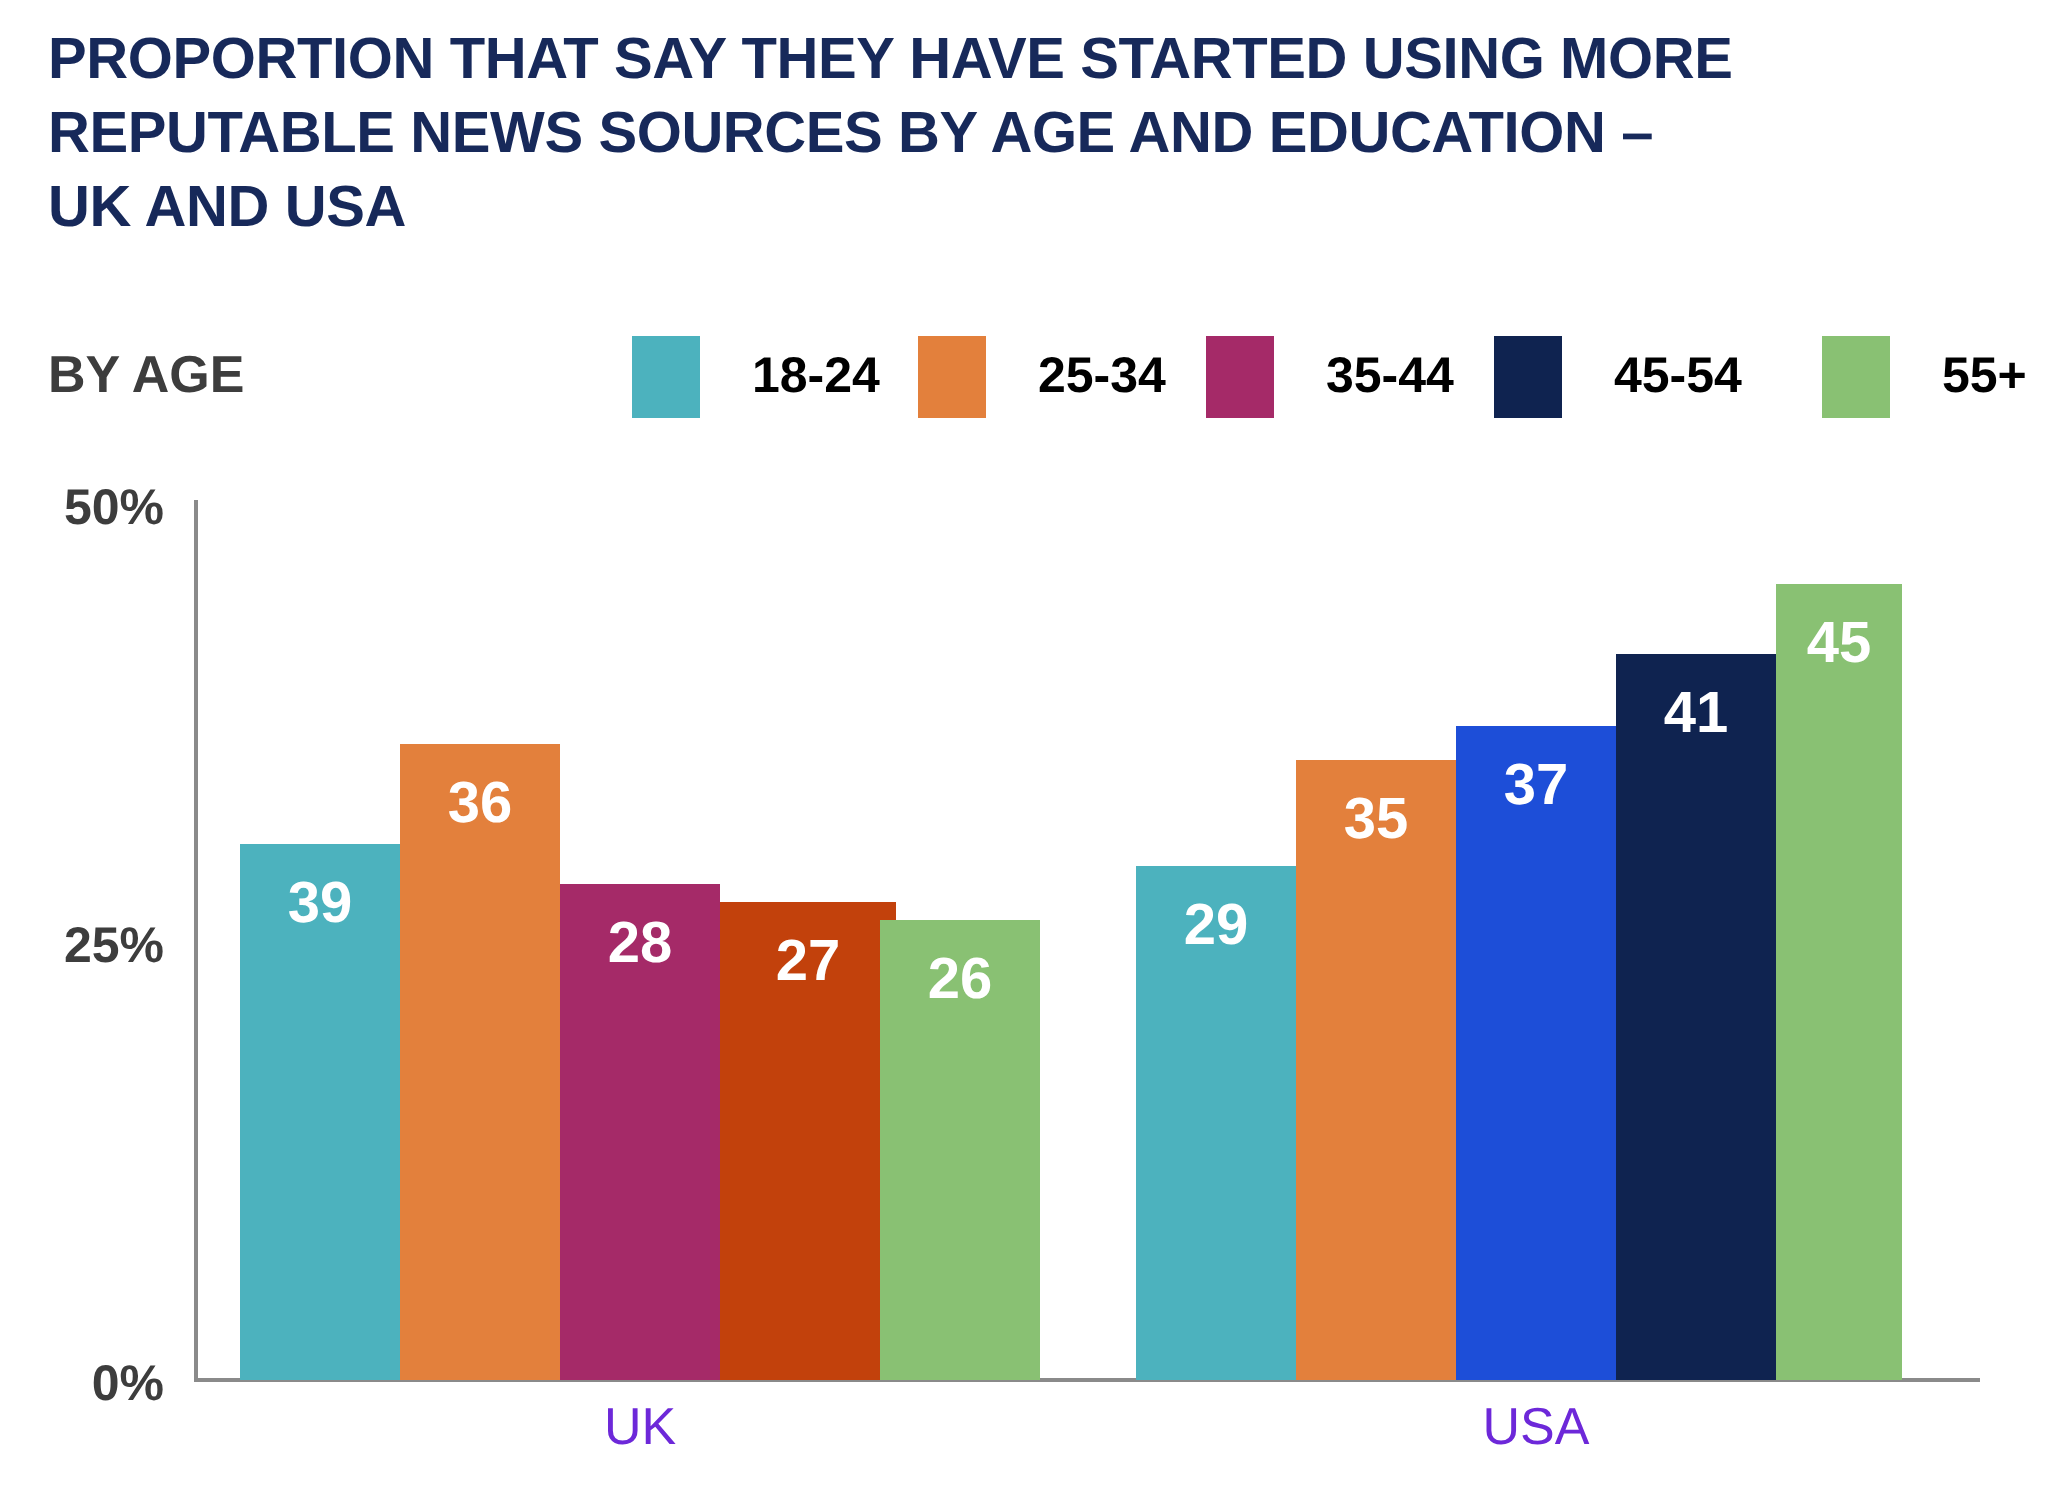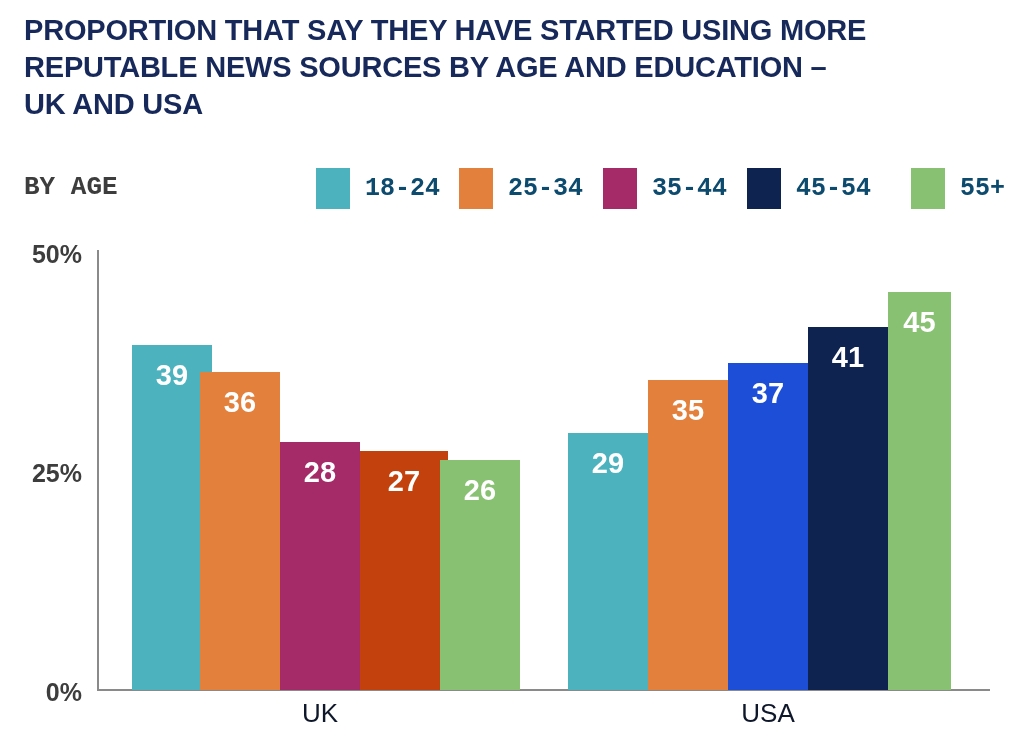--- a/index.html
+++ b/index.html
@@ -30,21 +30,20 @@
     white-space: pre-line;
   }
 
   
   #legend-row {
     position: absolute;
     left: 0;
     top: 166px;
     width: 980px;
     height: 48px;
-    font-family: Liberation Mono, monospace;
   }
   #group-label {
     position: absolute;
     left: 24px;
     top: 6px;
     color: #3D3D3D;
     font-size: 26px;
     font-weight: bold;
     letter-spacing: 0px;
   }
@@ -54,22 +53,22 @@
     height: 44px;
     display: flex;
     align-items: center;
   }
   .legend-swatch {
     width: 34px;
     height: 41px;
     flex: 0 0 auto;
   }
   .legend-label {
-    margin-left: 15px;
-    color: #0c4a6e;
+    margin-left: 26px;
+    color: #000000;
     font-size: 25px;
     font-weight: bold;
     white-space: nowrap;
   }
 
   
   #plot {
     position: absolute;
     left: 0;
     top: 0;
@@ -111,21 +110,21 @@
     width: 100%;
     text-align: center;
     color: #ffffff;
     font-size: 29px;
     font-weight: bold;
     top: 14px;
   }
   .cat-label {
     position: absolute;
     top: 698px;
-    color: #0f172a;
+    color: #6d28d9;
     font-size: 26px;
     text-align: center;
     white-space: nowrap;
   }
 </style>
 </head>
 <body>
 
 <div id="chart-title">PROPORTION THAT SAY THEY HAVE STARTED USING MORE
 REPUTABLE NEWS SOURCES BY AGE AND EDUCATION –
@@ -162,21 +161,21 @@
 
 <div id="plot">
 
   <div id="y-axis-line"></div>
   <div id="x-axis-line"></div>
 
   <div class="y-tick-label" style="top:678px;">0%</div>
   <div class="y-tick-label" style="top:459px;">25%</div>
   <div class="y-tick-label" style="top:240px;">50%</div>
 
-  <div class="bar" style="left:120px; width:80px; height:345px; background:#4CB2BE;margin-left:12px;">
+  <div class="bar" style="left:120px; width:80px; height:268px; background:#4CB2BE;">
     <span class="bar-value">39</span>
   </div>
   <div class="bar" style="left:200px; width:80px; height:318px; background:#E3803C;">
     <span class="bar-value">36</span>
   </div>
   <div class="bar" style="left:280px; width:80px; height:248px; background:#A52A68;">
     <span class="bar-value">28</span>
   </div>
   <div class="bar" style="left:360px; width:88px; height:239px; background:#c2410c;">
     <span class="bar-value">27</span>

